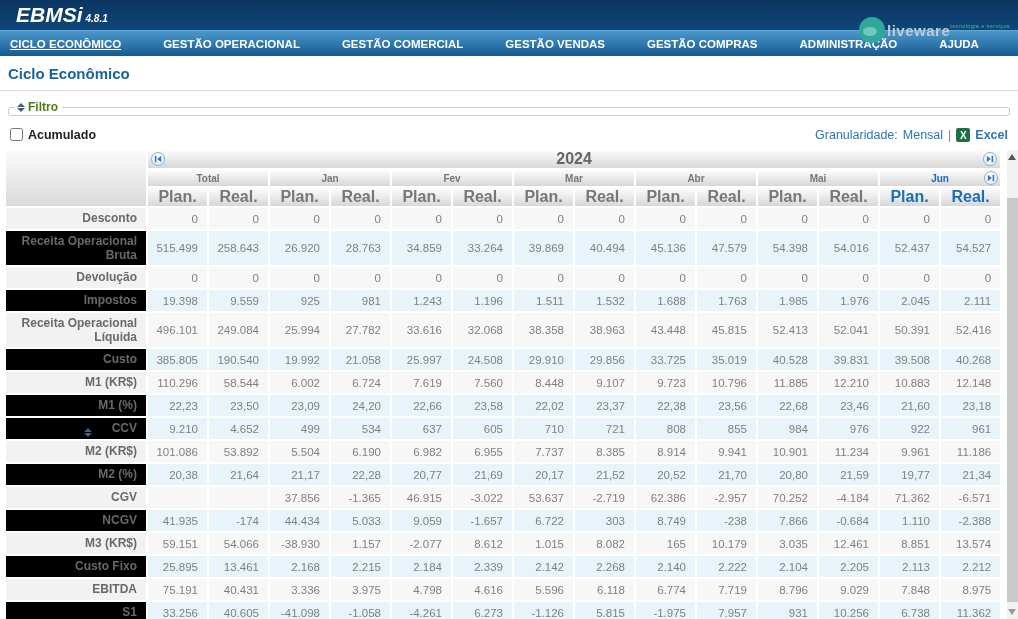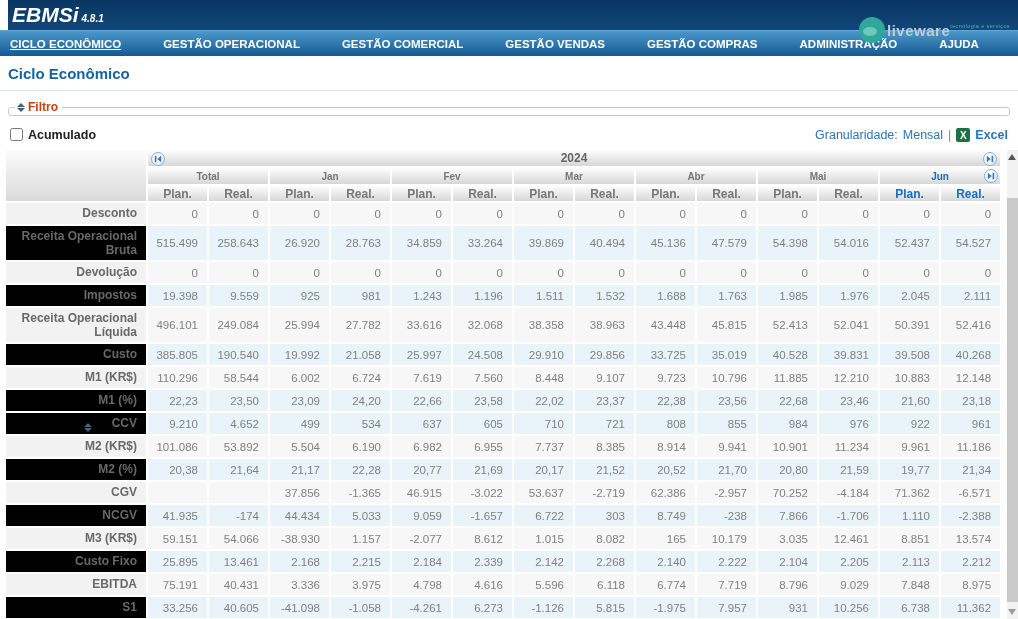--- a/index.html
+++ b/index.html
@@ -2,21 +2,21 @@
 <html><head>
 <meta charset="utf-8">
 <style>
   * { box-sizing: border-box; margin: 0; padding: 0; }
   html,body { width:1018px; height:619px; overflow:hidden; background:#fff;
     font-family:"Liberation Sans", sans-serif; }
   body { position:relative; }
 
   
   .topbar { height:30px; background:linear-gradient(#0a3560,#10477a);
-    display:flex; align-items:center; justify-content:space-between; padding:0 4px;margin-left:8px; }
+    display:flex; align-items:center; justify-content:space-between; padding:0 16px; }
   .applogo { color:#fff; font-style:italic; font-weight:bold; font-size:21px; letter-spacing:0; }
   .applogo .ver { font-size:10px; margin-left:3px; vertical-align:baseline; }
   .userinfo { color:#fff; font-size:12px; white-space:nowrap; }
   .userinfo b { font-weight:bold; }
   .userinfo .plain { font-weight:normal; }
   .userinfo .sep { margin:0 5px; }
   .userinfo a { color:#fff; text-decoration:none; font-weight:bold; }
 
   
   .navbar { height:26px; background:linear-gradient(#4b98cd,#16598f);
@@ -33,21 +33,21 @@
   .brand-name { color:#c3cbd2; font-size:15px; font-weight:bold; letter-spacing:.5px; }
   .brand-tag { color:#49b8a9; font-size:5.5px; letter-spacing:.4px; margin-top:1px; }
 
   
   .page-title { color:#17649f; font-weight:bold; font-size:15px; padding:9px 8px 8px; }
   .title-rule { border-bottom:1px solid #d7dee4; }
 
   
   fieldset.filtro { margin:9px 8px 0; border:1px solid #c9c9c9; border-radius:3px; height:16px; }
   fieldset.filtro legend { display:flex; align-items:center; gap:3px; margin-left:6px;
-    padding:0 4px 0 2px; font-size:12px; font-weight:bold; color:#c2410c; cursor:pointer; }
+    padding:0 4px 0 2px; font-size:12px; font-weight:bold; color:#4d7c0f; cursor:pointer; }
 
   .sort-glyph { display:inline-flex; flex-direction:column; gap:1px; }
   .sort-glyph i { width:0; height:0; border-left:4px solid transparent; border-right:4px solid transparent; display:block; }
   .sort-glyph .up { border-bottom:4px solid #44607a; }
   .sort-glyph .dn { border-top:4px solid #44607a; }
 
   
   .controls { display:flex; justify-content:space-between; align-items:center; margin:10px 10px 0; height:18px; }
   .acum { display:flex; align-items:flex-start; gap:5px; font-size:12.5px; font-weight:bold; color:#222; }
   .acum input { width:13px; height:13px; margin:0; }
@@ -56,21 +56,21 @@
   .gran .pipe { color:#888; }
   .gran .excel-link { font-weight:bold; }
   .excel-ic { width:14px; height:14px; border-radius:2px; background:#1e7145; color:#fff;
     font-size:10px; font-weight:bold; display:inline-flex; align-items:center; justify-content:center; }
 
   
   .gridwrap { margin:6px 0 0 6px; }
   table.grid { border-collapse:separate; border-spacing:0; table-layout:fixed; width:996px; }
   .grid th, .grid td { border-right:2px solid #fff; border-bottom:2px solid #fff; overflow:hidden; white-space:nowrap; }
 
-  .grid th { background:linear-gradient(#fdfdfd,#d7d7d7); color:#777; font-size:12px; }
+  .grid th { background:linear-gradient(#fdfdfd,#d7d7d7); color:#777; font-size:16px; }
   th.corner { background:linear-gradient(#fbfbfb,#dadada); }
   th.yearbar { height:18px; position:relative; font-weight:bold; color:#666; }
   th.group { height:18px; font-weight:bold; font-size:10px; position:relative; }
   th.sub { height:17px; font-weight:bold; }
   th.hl, td.hl-t { color:#1b6db5 !important; }
 
   .circ-btn { position:absolute; top:2px; width:14px; height:14px; border-radius:50%;
     border:1px solid #8fb0ca; background:radial-gradient(circle at 35% 30%,#ffffff,#d9e7f4);
     display:flex; align-items:center; justify-content:center; cursor:pointer; padding:0; }
   .circ-btn svg { display:block; }
@@ -434,21 +434,21 @@
           <td class="val">-174</td>
           <td class="val">44.434</td>
           <td class="val">5.033</td>
           <td class="val">9.059</td>
           <td class="val">-1.657</td>
           <td class="val">6.722</td>
           <td class="val">303</td>
           <td class="val">8.749</td>
           <td class="val">-238</td>
           <td class="val">7.866</td>
-          <td class="val">-1.706</td>
+          <td class="val">-0.684</td>
           <td class="val">1.110</td>
           <td class="val">-2.388</td>
         </tr>
         <tr class="w">
           <td class="rlabel">M3 (KR$)</td>
           <td class="val">59.151</td>
           <td class="val">54.066</td>
           <td class="val">-38.930</td>
           <td class="val">1.157</td>
           <td class="val">-2.077</td>

